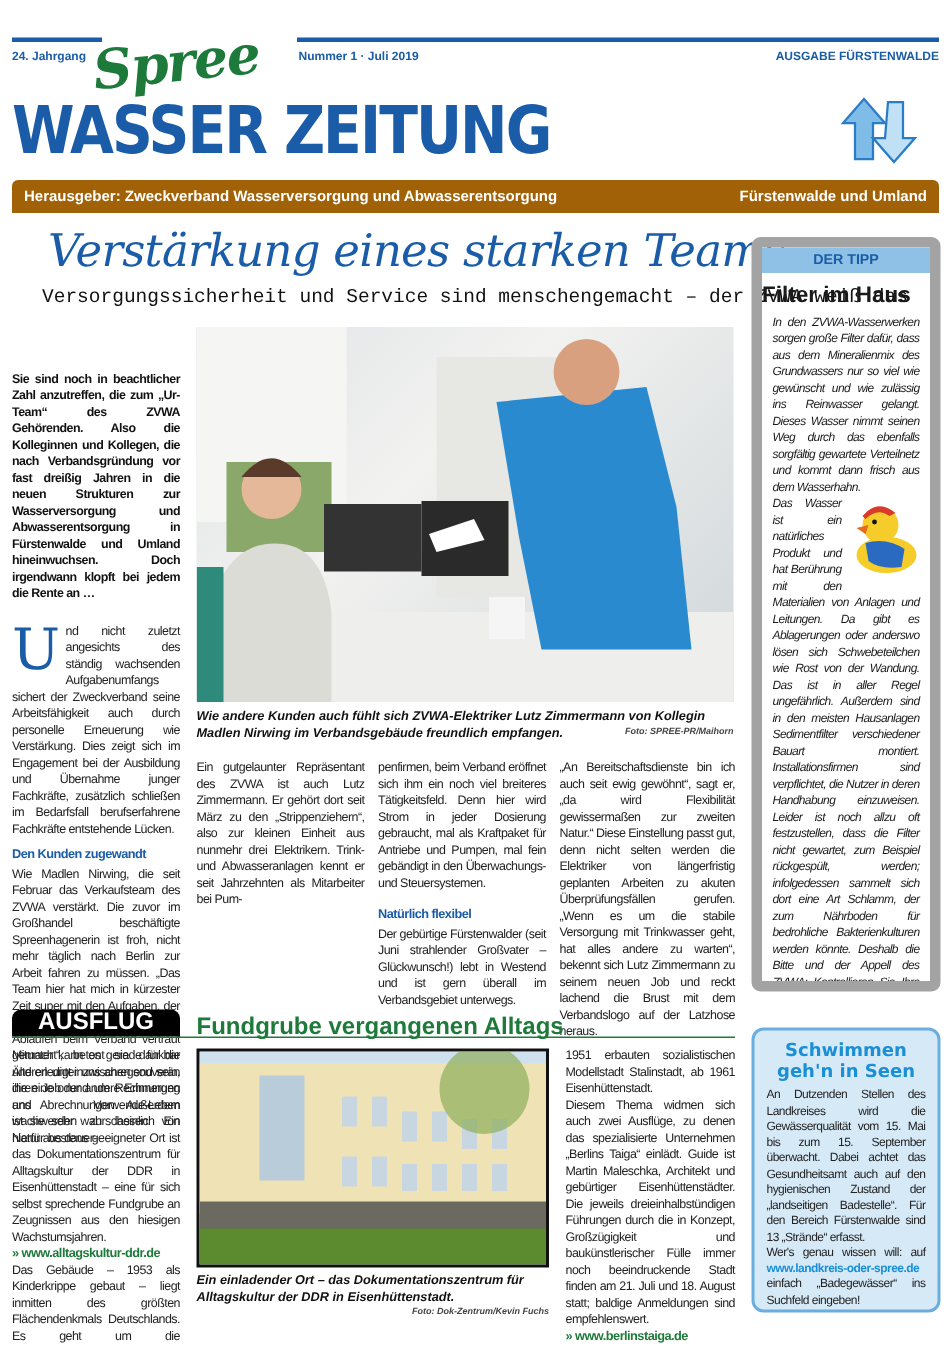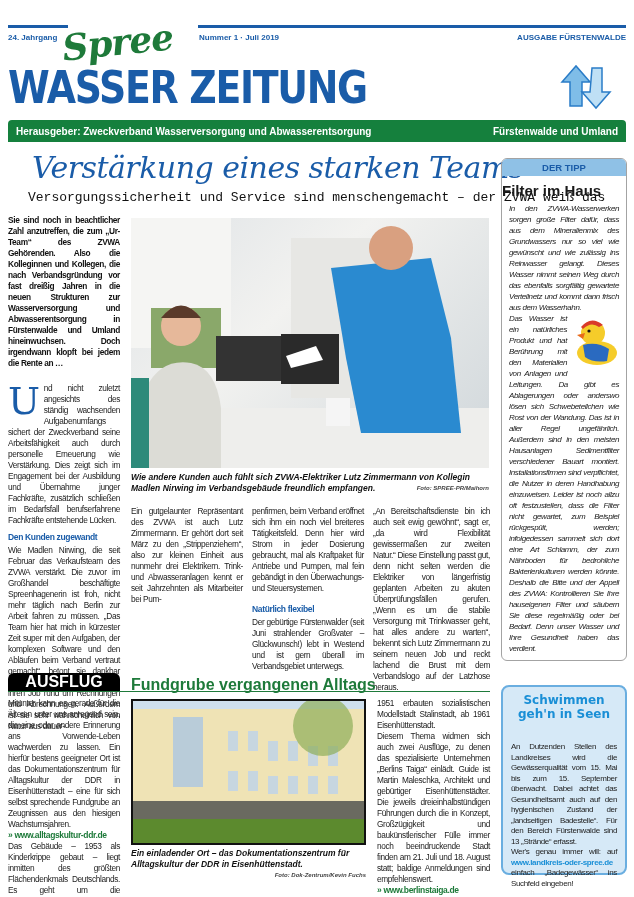--- a/index.html
+++ b/index.html
@@ -3,39 +3,39 @@
 <meta charset="utf-8">
 <style>
   * { box-sizing: border-box; margin: 0; padding: 0; }
   html, body { width: 634px; height: 897px; background: #ffffff; overflow: hidden; }
   body { font-family: "Liberation Sans Narrow", "Liberation Sans", sans-serif; color: #1a1a1a; position: relative; }
   .abs { position: absolute; }
   .rule-top { background: #1a5ca8; height: 3px; }
   .meta { font-size: 8px; font-weight: bold; color: #1a5ca8; font-family: "Liberation Sans", sans-serif; }
   .masthead-title { font-family: "DejaVu Sans", sans-serif; font-weight: bold; color: #1a5ca8; font-size: 44px; letter-spacing: -1.5px; transform: scaleX(0.86); transform-origin: left top; line-height: 1; }
   .spree { font-family: "DejaVu Serif", serif; font-style: italic; font-weight: bold; color: #1e7a3a; font-size: 36px; line-height: 1; transform: rotate(-6deg); letter-spacing: -1px; }
-  .band { background: #15803d; color: #fff; font-weight: bold; font-size: 10px; border-radius: 4px 4px 0 0; font-family: "Liberation Sans", sans-serif; display: flex; justify-content: space-between; align-items: center; padding: 0 8px; }
+  .band { background: #a16207; color: #fff; font-weight: bold; font-size: 10px; border-radius: 4px 4px 0 0; font-family: "Liberation Sans", sans-serif; display: flex; justify-content: space-between; align-items: center; padding: 0 8px; }
   .headline { font-family: "DejaVu Serif", serif; font-style: italic; color: #1a5ca8; font-size: 30px; letter-spacing: -0.5px; }
   .subhead { font-family: Liberation Mono, monospace; font-size: 13px; color: #111; }
   .col { font-size: 8.3px; line-height: 11px; text-align: justify; color: #222; font-family: "Liberation Sans", sans-serif; letter-spacing: -0.35px; }
-  .lead { font-weight: bold; color: #111; }
+  .lead { font-weight: bold; color: #111; margin-top: 32px; }
   .sub-h { color: #1a5ca8; font-weight: bold; font-size: 8.5px; margin: 6px 0 2px; }
   .dropcap { float: left; font-size: 38px; line-height: 32px; color: #1a5ca8; font-family: "DejaVu Serif", serif; margin: 2px 4px 0 0; }
   .caption { font-size: 8.5px; line-height: 11px; font-style: italic; font-weight: bold; font-family: "Liberation Sans", sans-serif; color: #111; }
   .credit { font-size: 6px; font-style: italic; color: #444; float: right; }
-  .tipp-box { border: 1px solid #a3a3a3; border-radius: 6px; overflow: hidden; }
+  .tipp-box { border: 7px solid #a3a3a3; border-radius: 6px; overflow: hidden; }
   .tipp-head { background: #8fc1e6; color: #1a5ca8; text-align: center; font-weight: bold; font-size: 9.5px; padding: 3px 0; font-family: "Liberation Sans", sans-serif; }
   .tipp-title { text-align: left; font-weight: bold; font-size: 15px; margin: 6px 0 4px; font-family: "Liberation Sans", sans-serif; }
   .tipp-text { font-size: 8px; line-height: 11px; font-style: italic; padding: 0 7px; text-align: justify; letter-spacing: -0.4px; font-family: "Liberation Sans", sans-serif; }
   .green-tab { background: #000000; color: #fff; font-weight: bold; font-size: 16px; text-align: center; border-radius: 6px 6px 0 0; font-family: "Liberation Sans", sans-serif; line-height: 18px; }
   .green-rule { background: #1e7a3a; height: 1px; }
   .green-title { color: #1e7a3a; font-weight: bold; font-size: 16px; font-family: "Liberation Sans", sans-serif; }
   .link { color: #1e7a3a; font-weight: bold; font-size: 8.5px; }
   .swim-box { background: #d6e9f7; border: 2px solid #6aaee0; border-radius: 8px; padding: 6px 8px; }
-  .swim-title { color: #1a8fd6; font-weight: bold; font-size: 12px; text-align: center; line-height: 14px; font-family: "DejaVu Sans", sans-serif; margin-bottom: 21px; }
+  .swim-title { color: #1a8fd6; font-weight: bold; font-size: 12px; text-align: center; line-height: 14px; font-family: "DejaVu Sans", sans-serif; margin-bottom: 4px; }
   .swim-link { color: #1a8fd6; font-weight: bold; }
   .photo { background: linear-gradient(135deg, #dfe3e6 0%, #f2f2f0 40%, #cfd6da 100%); overflow: hidden; }
   .photo2 { background: linear-gradient(180deg, #cfe0ee 0%, #efe0b0 30%, #e9d7a0 60%, #6e9a3a 85%, #4f7e2a 100%); overflow: hidden; border: 2px solid #111; }
 </style>
 </head>
 <body>
 
 <div class="abs rule-top" style="left:8px;top:25px;width:60px;"></div>
 <div class="abs rule-top" style="left:198px;top:25px;width:428px;"></div>
 <div class="abs meta" style="left:8px;top:33px;">24. Jahrgang</div>
@@ -168,18 +168,18 @@
 </div>
 
 <div class="abs swim-box" style="left:501px;top:685px;width:126px;height:190px;">
   <div class="swim-title">
     <div>Schwimmen</div>
     <div>geh'n in Seen</div>
   </div>
   <div class="col" style="font-size:8px;line-height:10.5px;">
     <p>An Dutzenden Stellen des Landkreises wird die Gewässerqualität vom 15. Mai bis zum 15. September überwacht. Dabei achtet das Gesundheitsamt auch auf den hygienischen Zustand der „landseitigen Badestelle“. Für den Bereich Fürstenwalde sind 13 „Strände“ erfasst.</p>
     <p>
-      <span>Wer's genau immer will: auf</span>
+      <span>Wer's genau wissen will: auf</span>
       <span class="swim-link">www.landkreis-oder-spree.de</span>
       <span>einfach „Badegewässer“ ins Suchfeld eingeben!</span>
     </p>
   </div>
 </div>
 
 </body></html>

